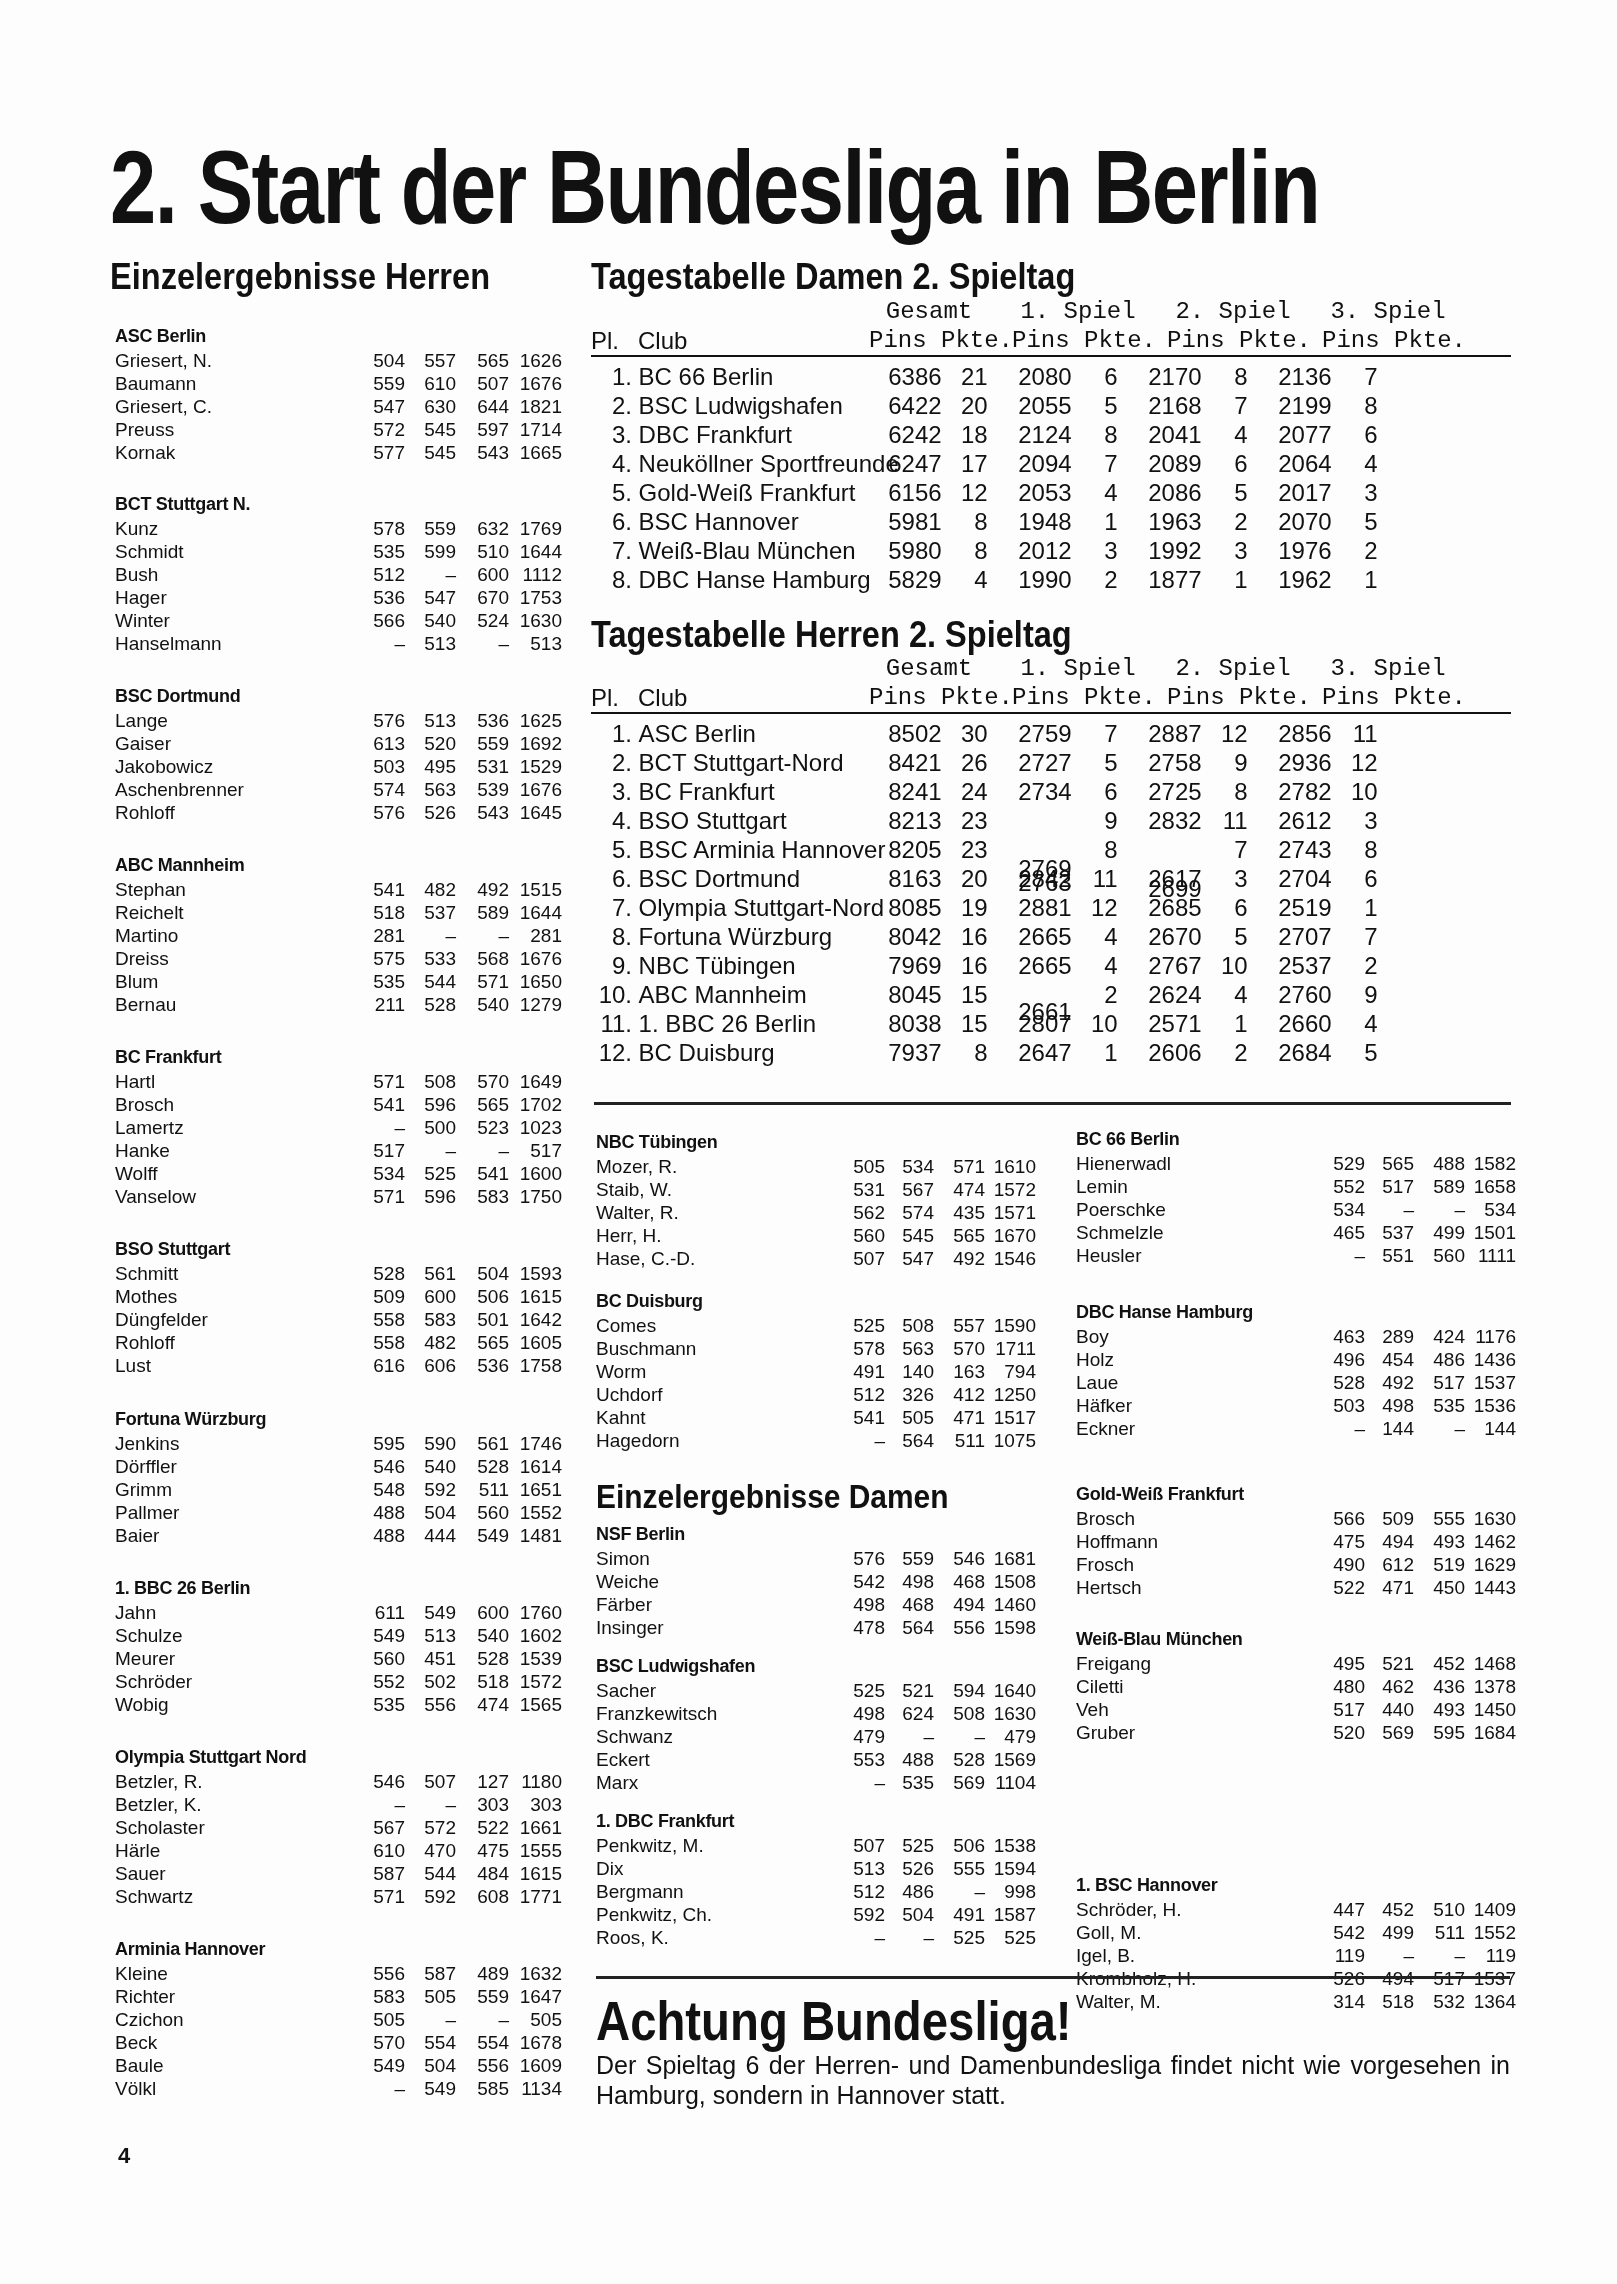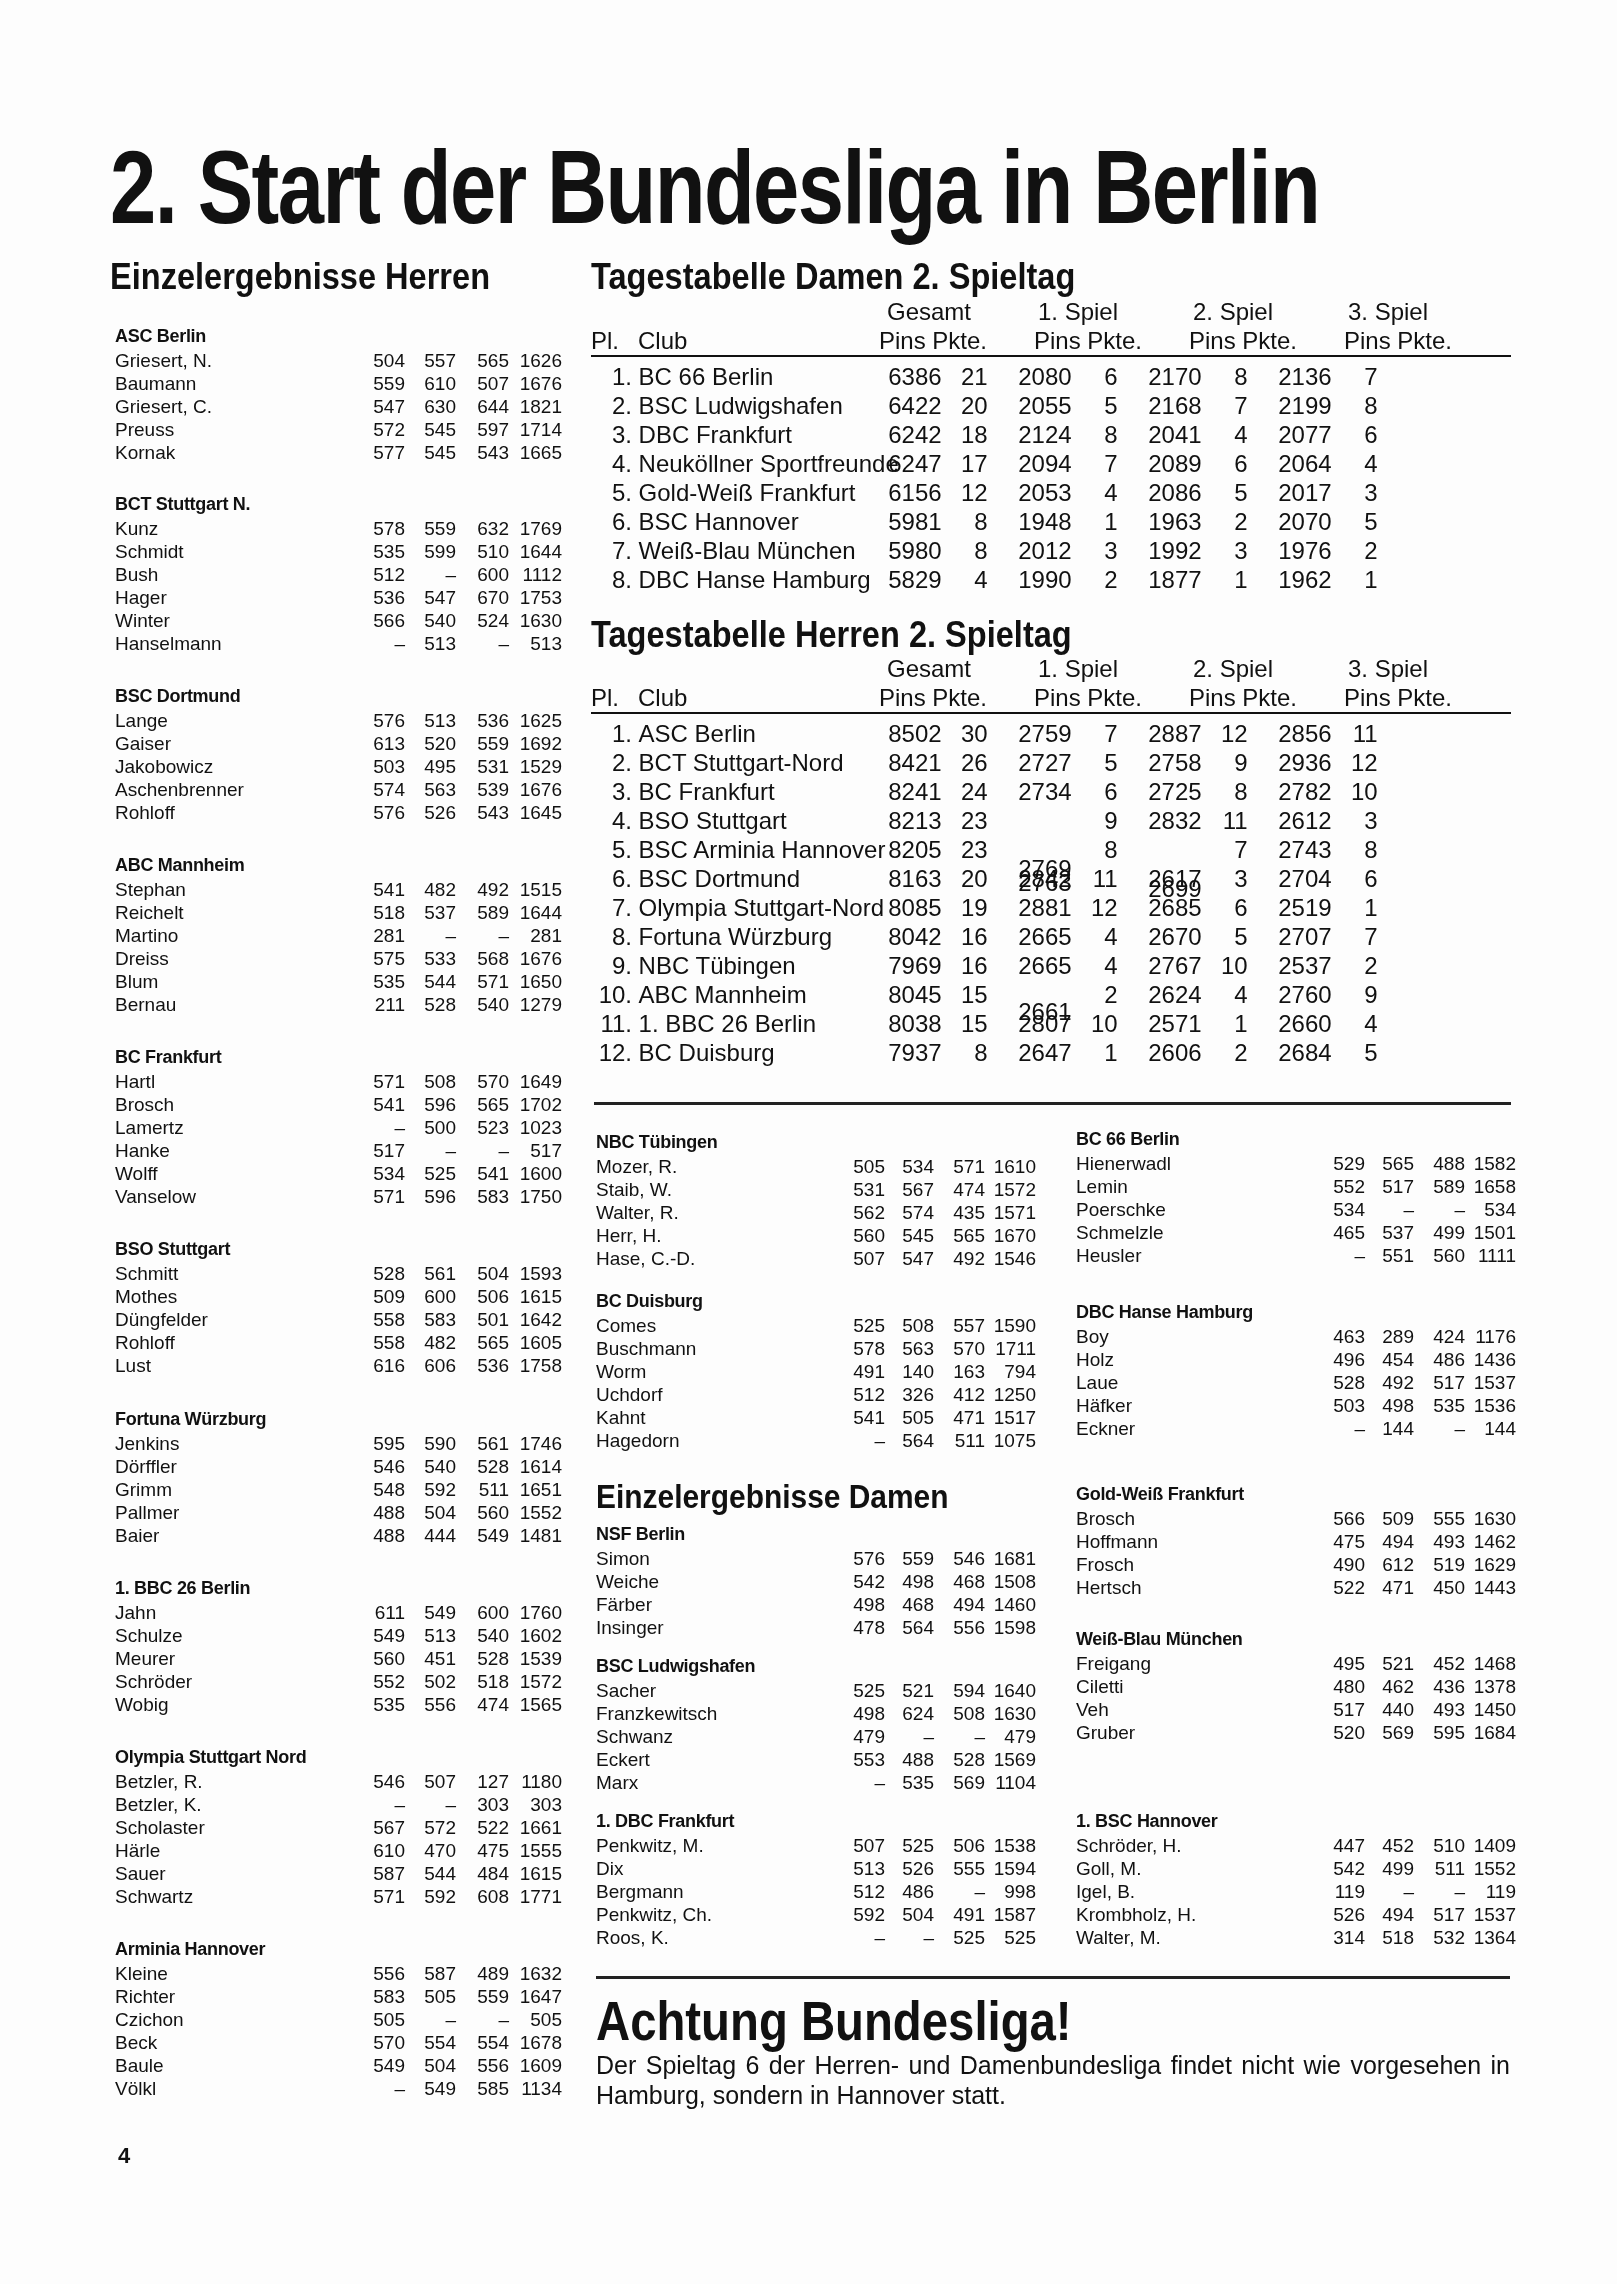--- a/index.html
+++ b/index.html
@@ -19,21 +19,21 @@
   .stand { position: absolute; left: 591px; width: 920px; }
   .hdr1, .hdr2, .srow { display: flex; white-space: nowrap; font-size: 24px; }
   .hdr1 { height: 29px; line-height: 29px; }
   .hdr2 { height: 29px; line-height: 29px; border-bottom: 2.6px solid #111; }
   .srow { height: 29px; line-height: 29px; font-size: 24px; }
   .c-pl { width: 41px; text-align: right; padding-right: 6.6px; }
   .c-club { width: 231px; }
   .c-pins { width: 72px; text-align: right; }
   .c-pk { width: 46px; text-align: right; }
   .c-gap { width: 25px; }
-  .grp { width: 130px; text-align: center; }
+  .grp { width: 130px; text-align: center; font-family: Liberation Mono, monospace; }
   .hdr1 .lead { width: 279px; }
   .divider { position: absolute; height: 2.6px; background: #222; }
   .notice-body { font-size: 25px; line-height: 30px; text-align: justify; }
   .pagenum { left: 118px; top: 2143px; font-size: 22px; font-weight: bold; }
 </style>
 </head>
 <body>
 
 <div class="abs headline">2. Start der Bundesliga in Berlin</div>
 
@@ -1077,21 +1077,21 @@
         <span class="v v4">1450</span>
       </div>
       <div class="prow">
         <span class="pn">Gruber</span>
         <span class="v v1">520</span>
         <span class="v v2">569</span>
         <span class="v v3">595</span>
         <span class="v v4">1684</span>
       </div>
     </div>
-  <div class="club-block" style="left:1076px; top:1808px; width:440px;">
+  <div class="club-block" style="left:1076px; top:1872px; width:440px;">
       <div class="club-name">1. BSC Hannover</div>
       <div class="prow">
         <span class="pn">Schröder, H.</span>
         <span class="v v1">447</span>
         <span class="v v2">452</span>
         <span class="v v3">510</span>
         <span class="v v4">1409</span>
       </div>
       <div class="prow">
         <span class="pn">Goll, M.</span>

